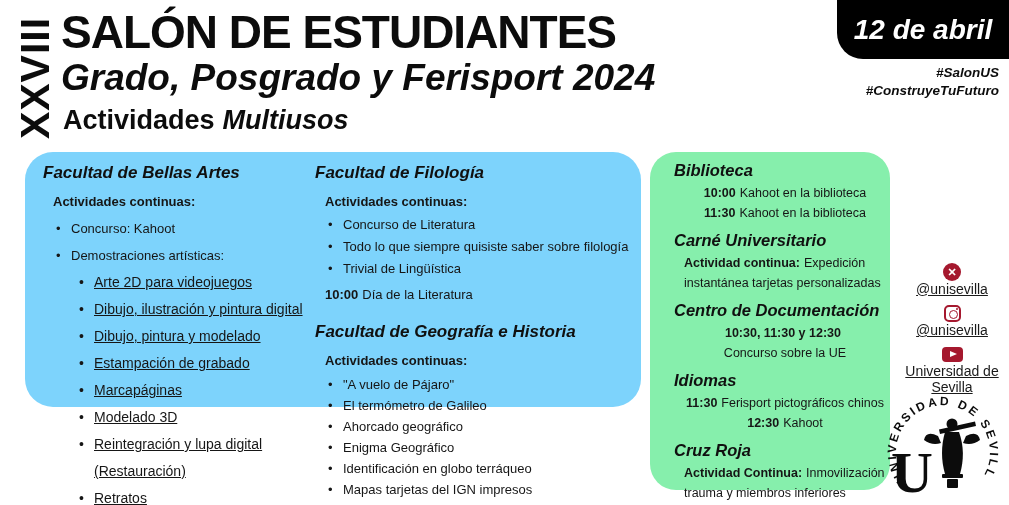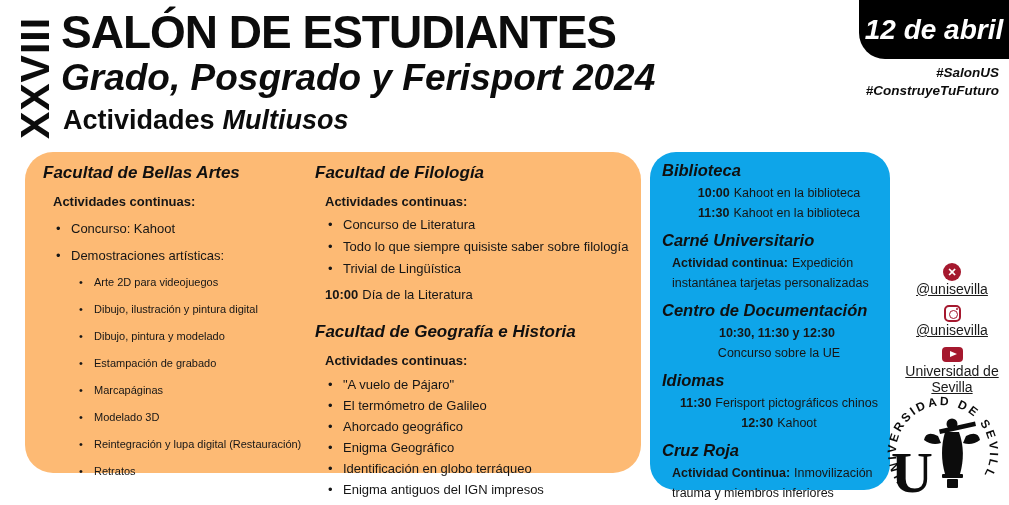--- a/index.html
+++ b/index.html
@@ -23,65 +23,65 @@
     position:absolute; left:61px; top:58px; font-size:37px; font-weight:700;
     font-style:italic; line-height:1.1; color:#0c0c0c; white-space:nowrap;
   }
   .activities-line {
     position:absolute; left:63px; top:105px; font-size:27px; font-weight:700;
     color:#0c0c0c; white-space:nowrap;
   }
   .activities-line .venue { font-style:italic; margin-left:8px; }
 
   .date-box {
-    position:absolute; right:0; top:0; width:150px; height:59px;
+    position:absolute; right:0; top:0; width:172px; height:59px;
     background:#000; color:#fff; border-radius:0 0 0 26px;
     display:flex; align-items:center; justify-content:center;
     font-size:28px; font-weight:700; font-style:italic;
   }
   .hashtags {
     position:absolute; right:10px; top:64px; text-align:right;
     font-size:13.5px; font-weight:700; font-style:italic; line-height:18px;
     color:#0c0c0c;
   }
 
   
   .teal-panel {
-    position:absolute; left:25px; top:152px; width:616px; height:321px;
-    background:#fdba74; border-radius:28px;
+    position:absolute; left:25px; top:152px; width:616px; height:255px;
+    background:#7dd3fc; border-radius:28px;
   }
   .col1 { position:absolute; left:18px; top:11px; width:275px; }
   .col2 { position:absolute; left:290px; top:11px; width:326px; }
   .fac-title {
     font-size:17px; font-weight:700; font-style:italic; margin-bottom:11px;
     white-space:nowrap; color:#101010;
   }
   .cont-label { font-size:13px; font-weight:700; margin:0 0 6px 10px; }
   ul.blist { list-style:none; }
   ul.blist li {
     position:relative; padding-left:28px; font-size:13px; line-height:27px;
   }
   ul.blist li::before {
     content:"\2022"; position:absolute; left:13px; top:0;
   }
   ul.blist.tight li { line-height:20px; margin-bottom:2px; white-space:nowrap; }
   ul.blist.tight2 li { line-height:21px; white-space:nowrap; }
   ul.sublist { list-style:none; margin-left:23px; }
   ul.sublist li {
-    position:relative; padding-left:28px; font-size:11px; line-height:27px;
+    position:relative; padding-left:28px; font-size:14px; line-height:27px;text-decoration:underline;
   }
   ul.sublist li::before { content:"\2022"; position:absolute; left:13px; top:0; }
   .timed-line { font-size:13px; margin:8px 8px 0 10px; }
   .geo-block { margin-top:20px; }
   .b { font-weight:700; margin-right:4px; }
 
   
   .gray-panel {
     position:absolute; left:650px; top:152px; width:240px; height:338px;
-    background:#0ea5e9; border-radius:26px; padding:9px 4px 0 12px;
+    background:#86efac; border-radius:26px; padding:9px 4px 0 24px;
   }
   .gray-section { margin-bottom:8px; }
   .gray-title {
     font-size:16.5px; font-weight:700; font-style:italic; color:#101010;
     margin-bottom:3px; white-space:nowrap;
   }
   .gray-line { font-size:12.5px; line-height:20px; margin-left:10px; }
   .gray-line.nowrap { white-space:nowrap;text-align:center; }
 
   
@@ -171,21 +171,21 @@
 
     <div class="geo-block">
       <div class="fac-title">Facultad de Geografía e Historia</div>
       <div class="cont-label">Actividades continuas:</div>
       <ul class="blist tight2">
         <li>"A vuelo de Pájaro"</li>
         <li>El termómetro de Galileo</li>
         <li>Ahorcado geográfico</li>
         <li>Enigma Geográfico</li>
         <li>Identificación en globo terráqueo</li>
-        <li>Enigma antiguos del IGN impresos</li>
+        <li>Mapas tarjetas del IGN impresos</li>
         <li>Preguntas sobre vexilología y toponimia</li>
       </ul>
     </div>
   </div>
 </div>
 
 <div class="gray-panel">
 
   <div class="gray-section">
     <div class="gray-title">Biblioteca</div>

